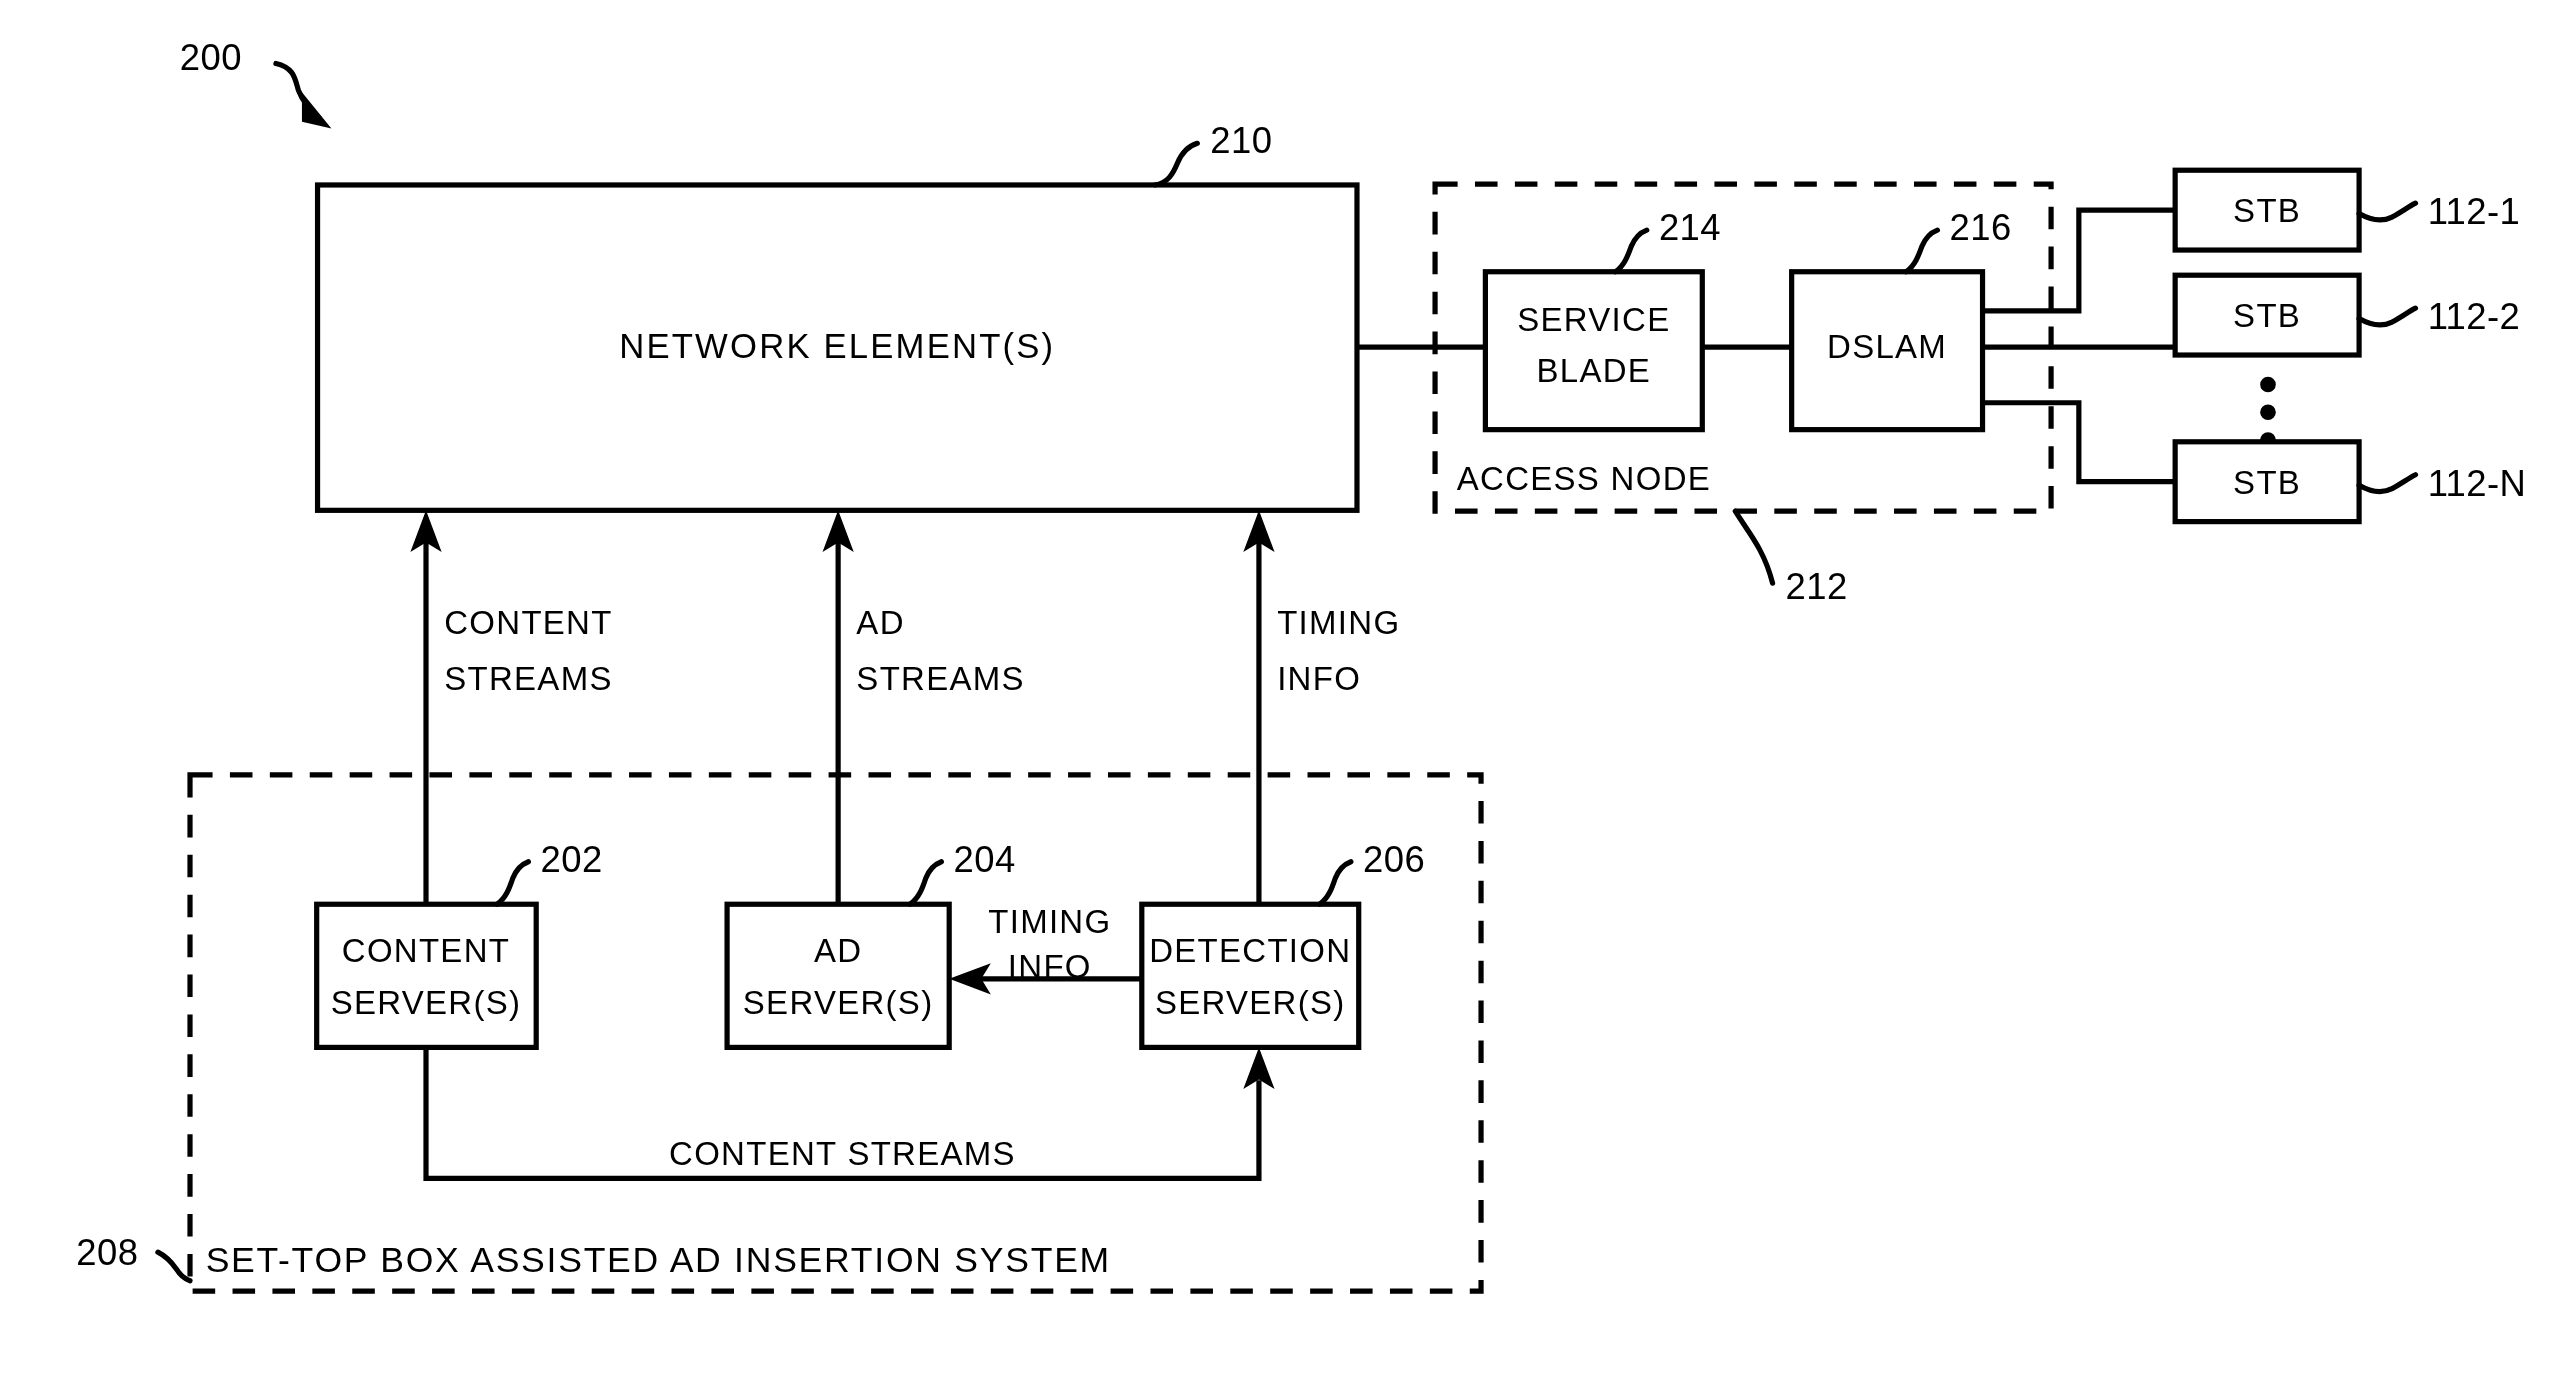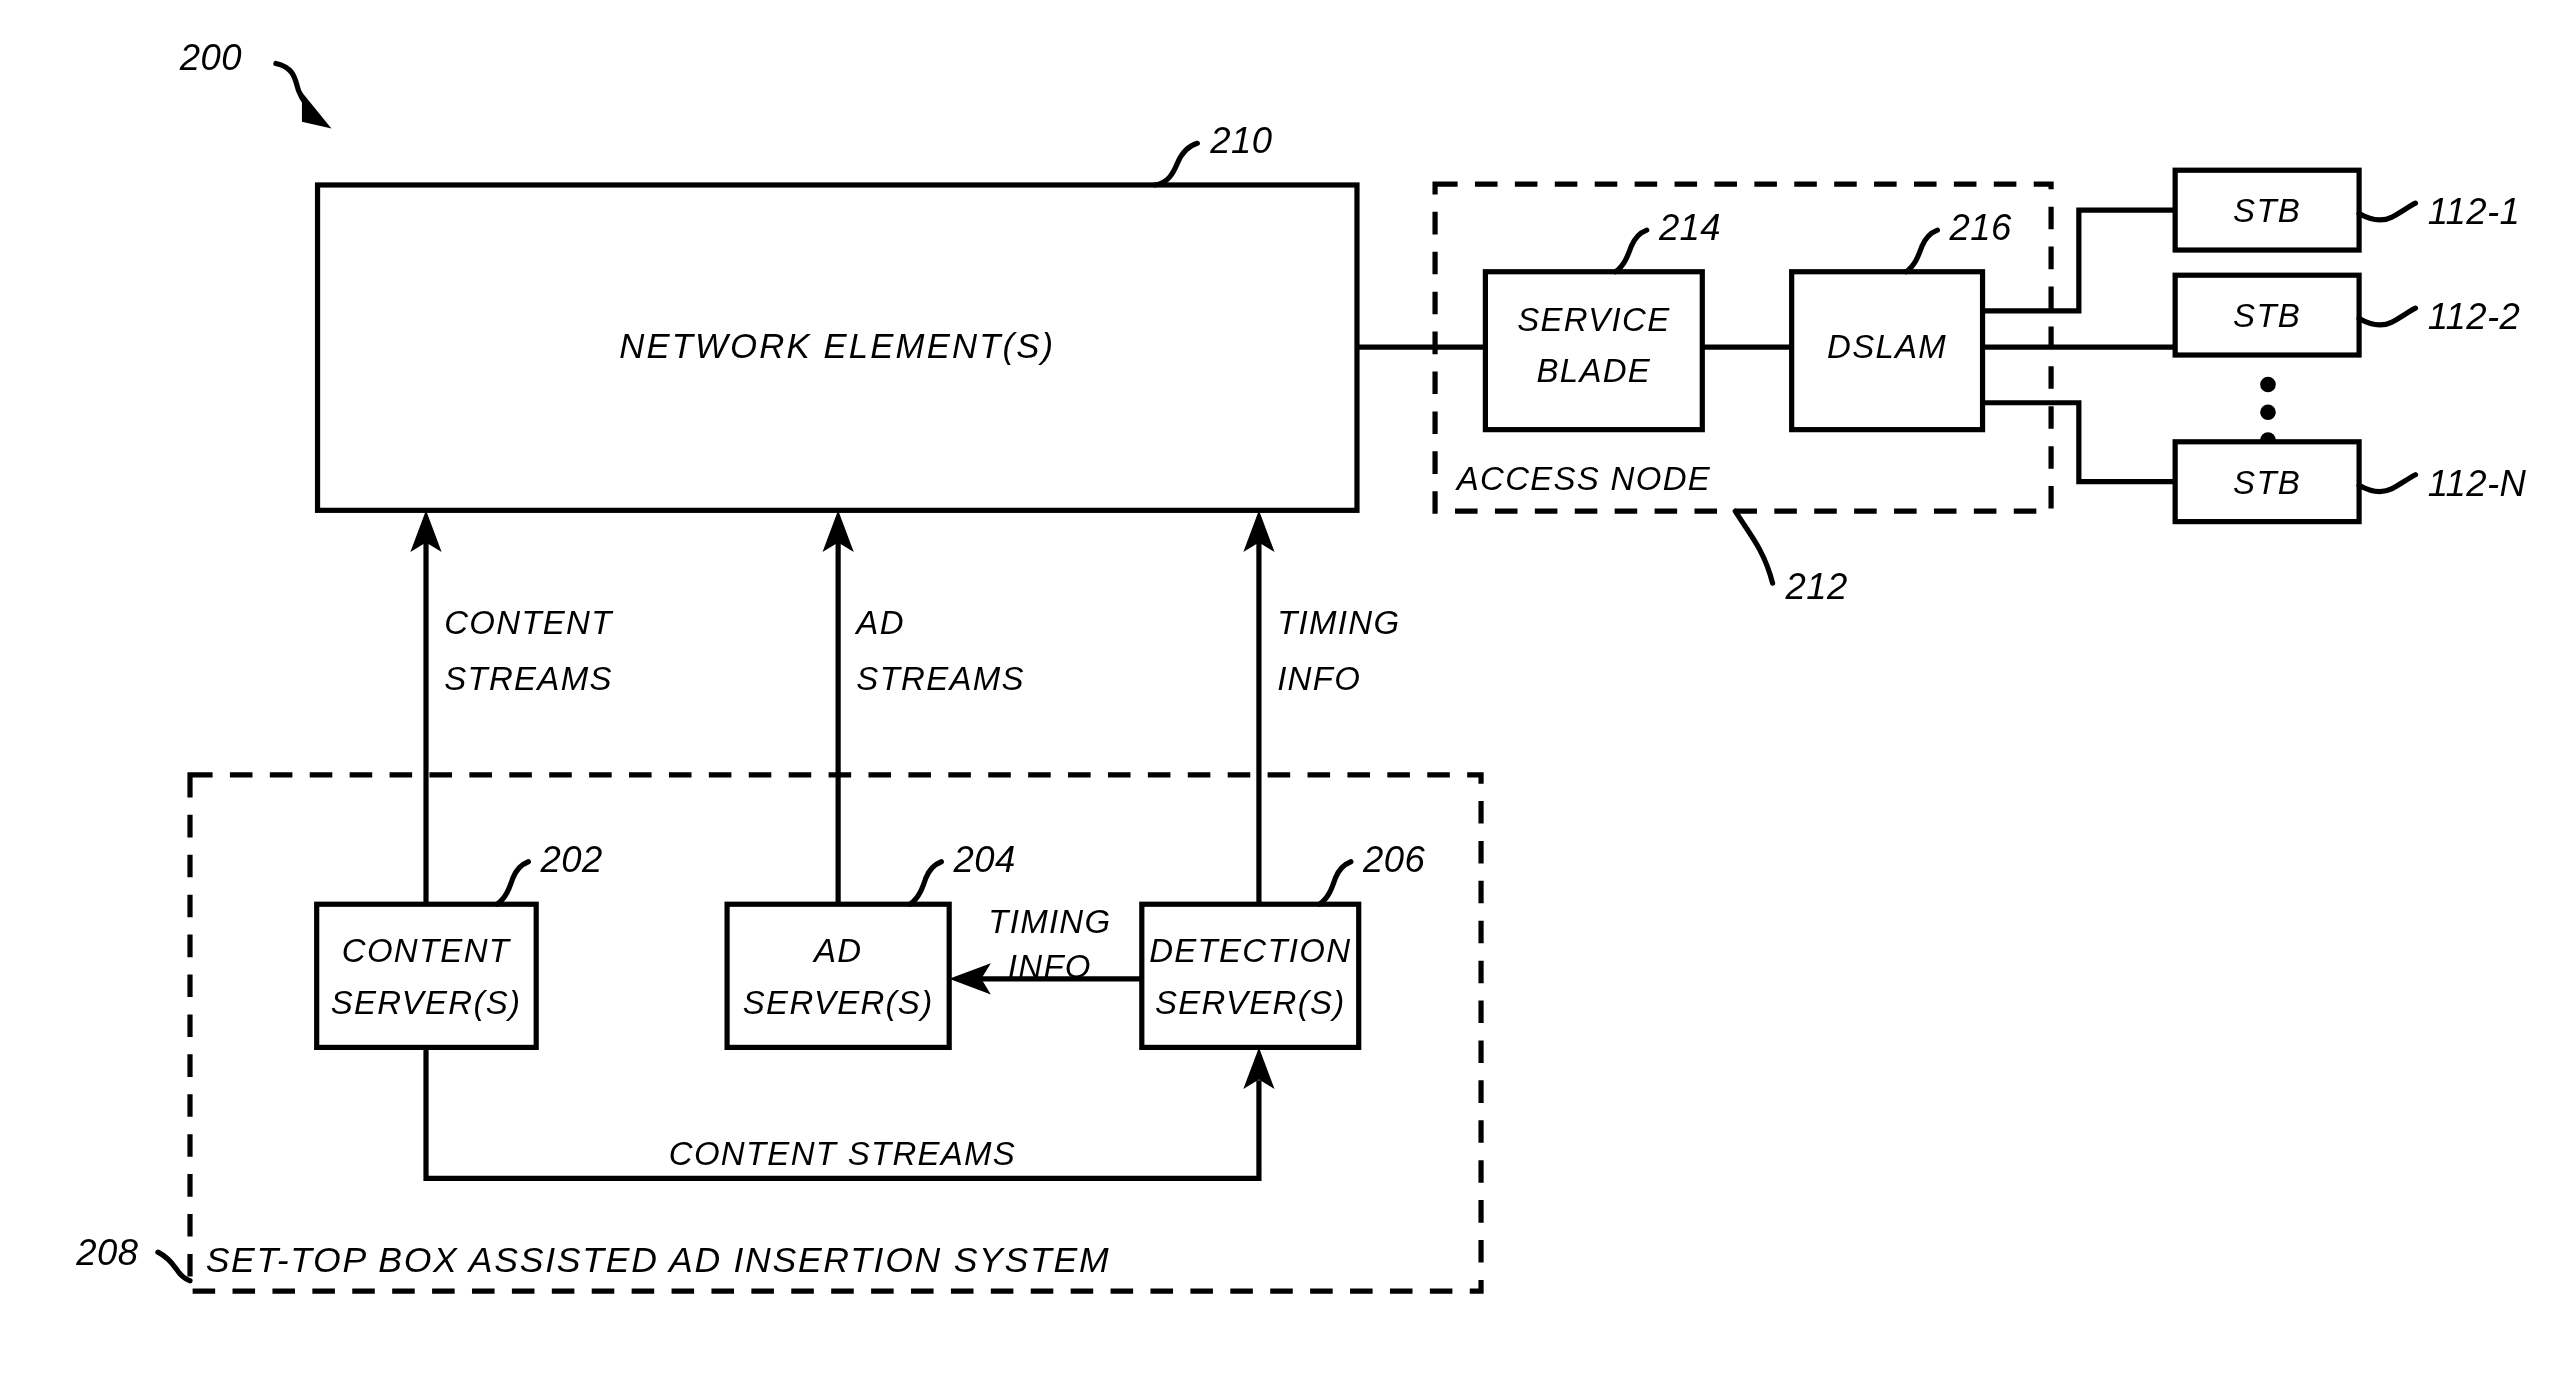--- a/index.html
+++ b/index.html
@@ -7,21 +7,20 @@
     padding: 0;
     background: #ffffff;
   }
   #page {
     position: relative;
     width: 2576px;
     height: 1379px;
     background: #ffffff;
     overflow: hidden;
     font-family: "Liberation Sans", sans-serif;
-    font-style: italic;
   }
   svg.diagram {
     position: absolute;
     left: 0;
     top: 0;
     width: 2576px;
     height: 1379px;
   }
   .lbl {
     font-family: "Liberation Sans", sans-serif;

